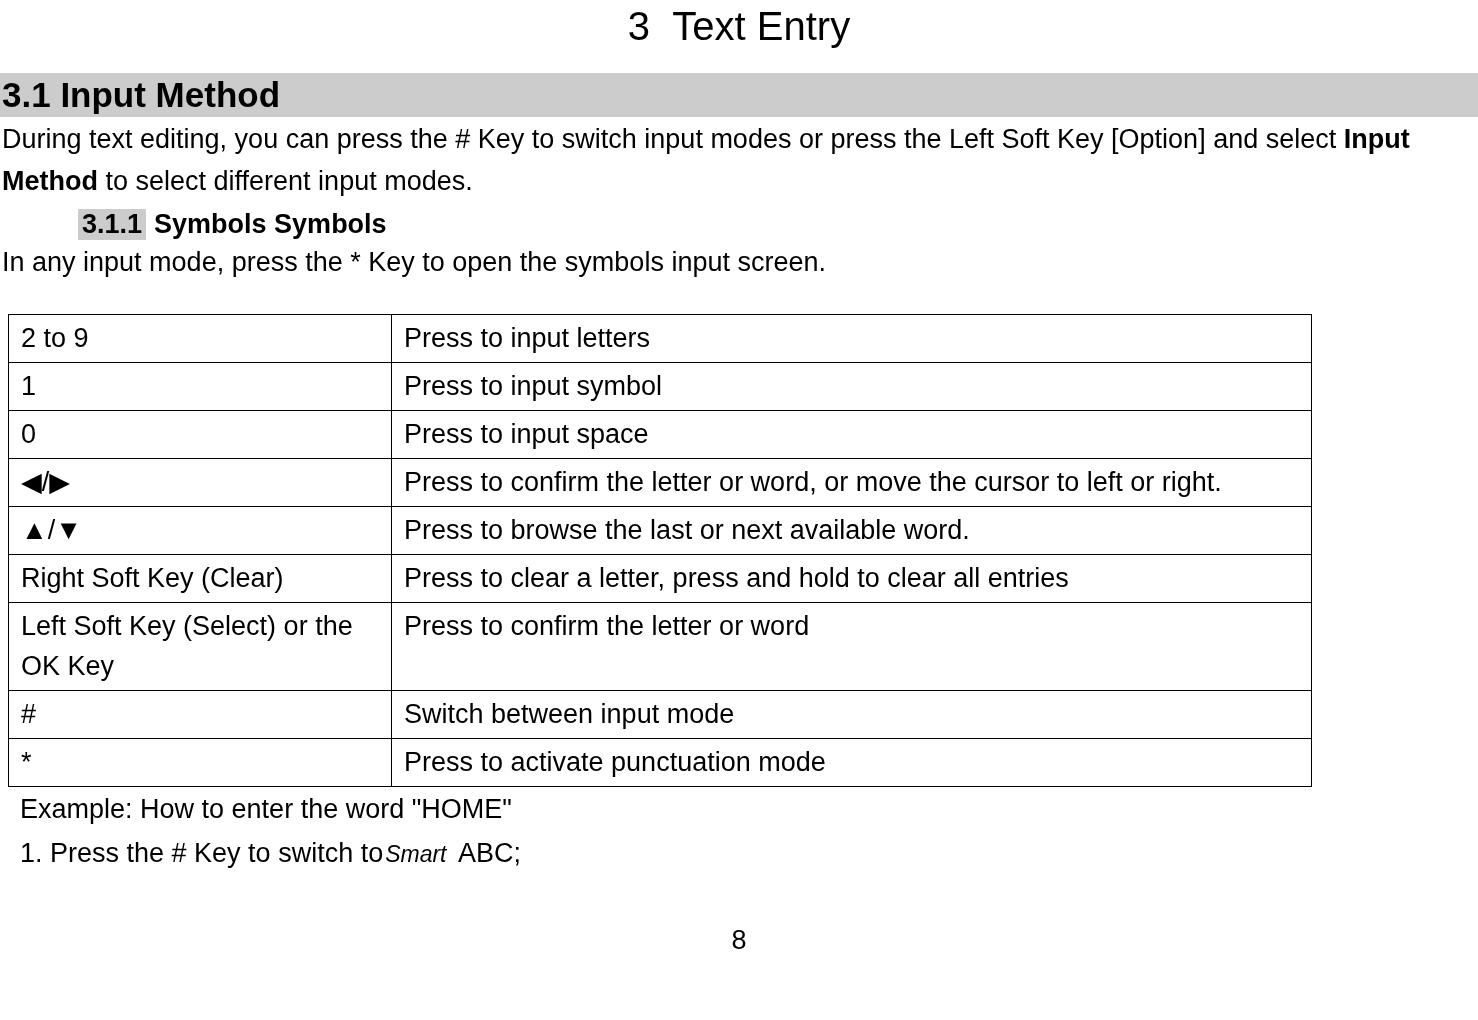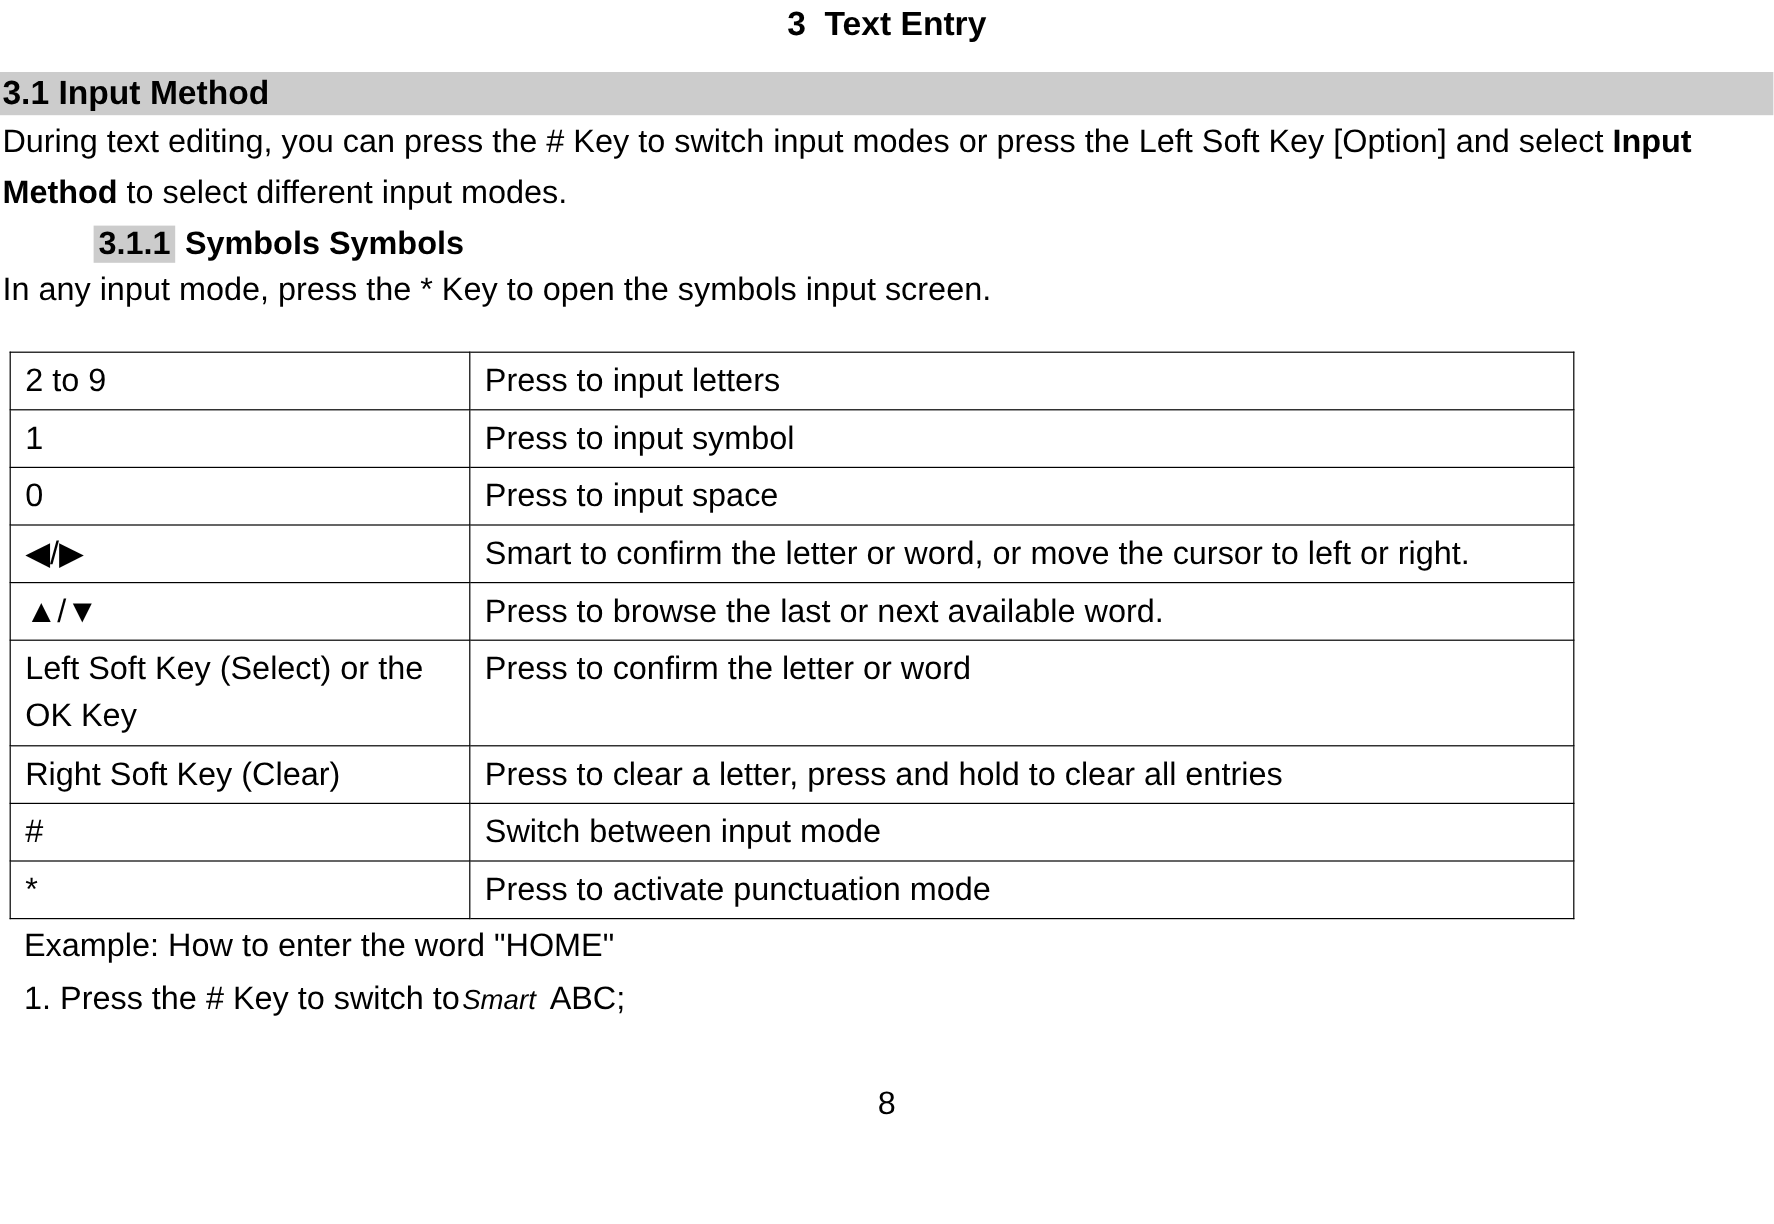--- a/index.html
+++ b/index.html
@@ -10,27 +10,27 @@
     font-family: Arial, Helvetica, sans-serif;
     color: #000;
   }
   .page {
     width: 1478px;
     padding: 0 0 40px 0;
     box-sizing: border-box;
   }
   .chapter-title {
     text-align: center;
-    font-size: 28px;
-    font-weight: bold;
+    font-size: 40px;
+    font-weight: normal;
     margin: 4px 0 24px 0;
   }
   .section-heading {
     background: #cccccc;
-    font-size: 28px;
+    font-size: 35px;
     font-weight: bold;
     padding: 2px 6px 2px 2px;
     margin: 0;
   }
   .body-text {
     font-size: 27px;
     line-height: 1.55;
     margin: 2px 2px 0 2px;
   }
   .body-text .bold { font-weight: bold; }
@@ -110,33 +110,33 @@
       <tr>
         <td class="col-key">1</td>
         <td>Press to input symbol</td>
       </tr>
       <tr>
         <td class="col-key">0</td>
         <td>Press to input space</td>
       </tr>
       <tr>
         <td class="col-key">◀/▶</td>
-        <td>Smart to confirm the letter or word, or move the cursor to left or right.</td>
+        <td>Press to confirm the letter or word, or move the cursor to left or right.</td>
       </tr>
       <tr>
         <td class="col-key">▲/▼</td>
         <td>Press to browse the last or next available word.</td>
       </tr>
       <tr>
+        <td class="col-key">Right Soft Key (Clear)</td>
+        <td>Press to clear a letter, press and hold to clear all entries</td>
+      </tr>
+      <tr>
         <td class="col-key">Left Soft Key (Select) or the OK Key</td>
         <td>Press to confirm the letter or word</td>
-      </tr>
-      <tr>
-        <td class="col-key">Right Soft Key (Clear)</td>
-        <td>Press to clear a letter, press and hold to clear all entries</td>
       </tr>
       <tr>
         <td class="col-key">#</td>
         <td>Switch between input mode</td>
       </tr>
       <tr>
         <td class="col-key">*</td>
         <td>Press to activate punctuation mode</td>
       </tr>
     </tbody>

